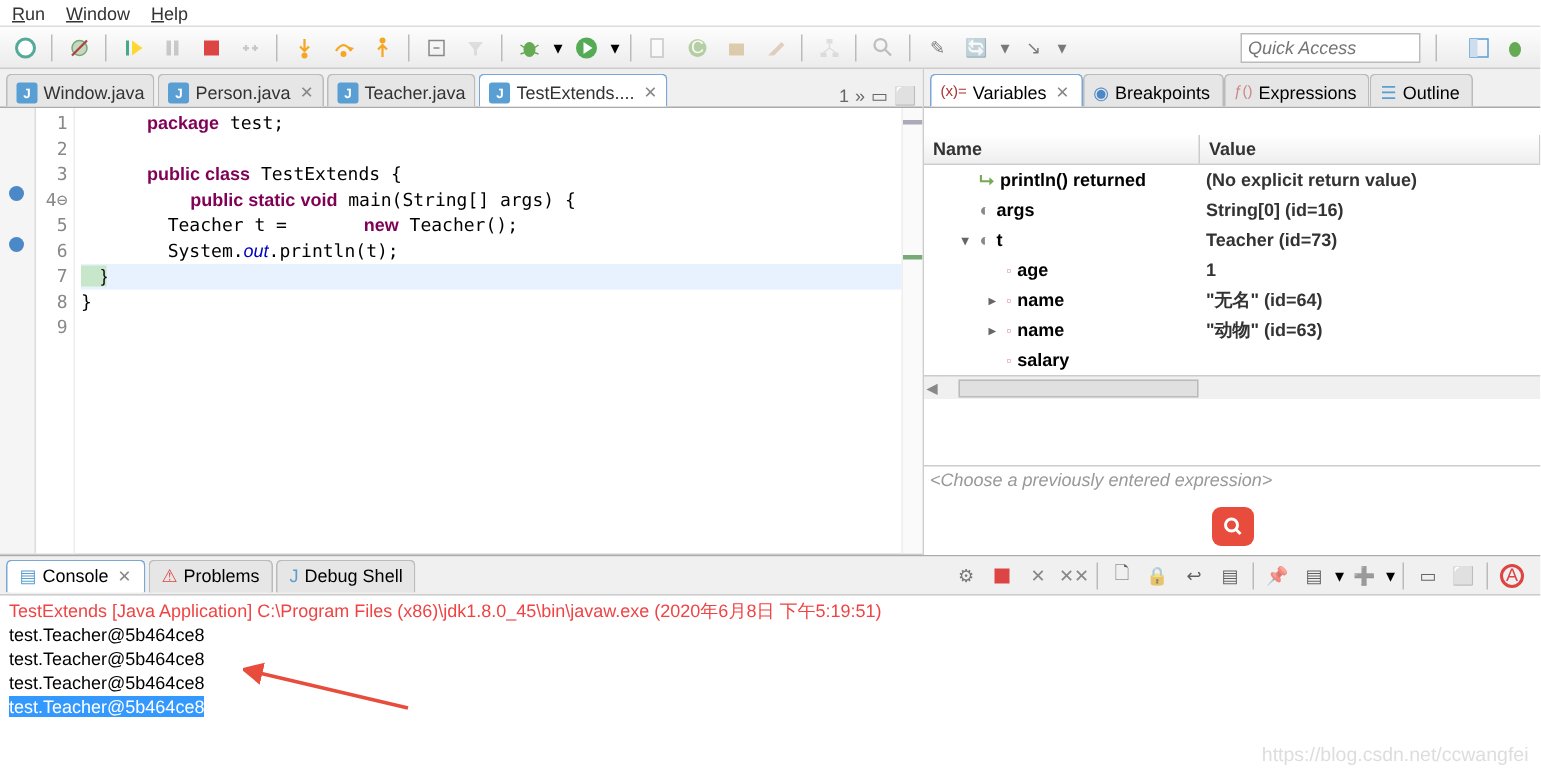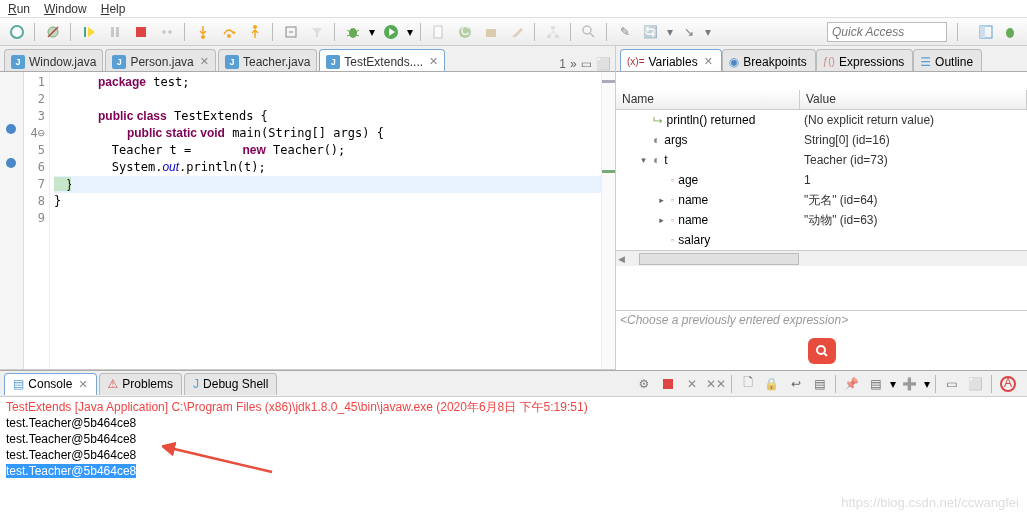--- a/index.html
+++ b/index.html
@@ -41,21 +41,21 @@
 .fld { color:#0000c0; font-style:italic; }
 .hl-line { background:#e8f2fe; display:inline-block; width:100%; }
 .hl-green { background:#c8e6c9; }
 .minimap { width:14px; background:#fafafa; border-left:1px solid #eee; position:relative; }
 .minimap .mark { position:absolute; width:100%; height:3px; background:#888; }
 
 
 .viewtabs { height:26px; display:flex; align-items:flex-end; background:#f0f0f0; border-bottom:1px solid #aaa; padding-left:4px; gap:0; }
 .vtab { height:22px; padding:2px 8px 0 6px; display:flex; align-items:center; gap:4px; background:#e6e6e6; border:1px solid #bbb; border-bottom:none; border-radius:4px 4px 0 0; }
 .vtab.active { background:#fff; border-color:#7aa7d6; }
-.var-table { flex:1; overflow:hidden; }
+.var-table { flex:1; overflow:hidden;font-weight:bold; }
 .var-head { display:flex; background:linear-gradient(#fff,#eee); border-bottom:1px solid #ccc; height:20px; }
 .var-head div { padding:2px 6px; border-right:1px solid #ccc; color:#333; }
 .col-name { width:184px; }
 .col-value { flex:1; }
 .var-body { }
 .var-row { display:flex; height:20px; align-items:center; }
 .var-row .cell-name { width:184px; padding-left:22px; display:flex; align-items:center; gap:4px; }
 .var-row .cell-value { flex:1; padding-left:4px; color:#333; }
 .expander { width:11px; height:11px; display:inline-flex; align-items:center; justify-content:center; color:#666; font-size:9px; }
 .ind1 { padding-left:40px !important; }

